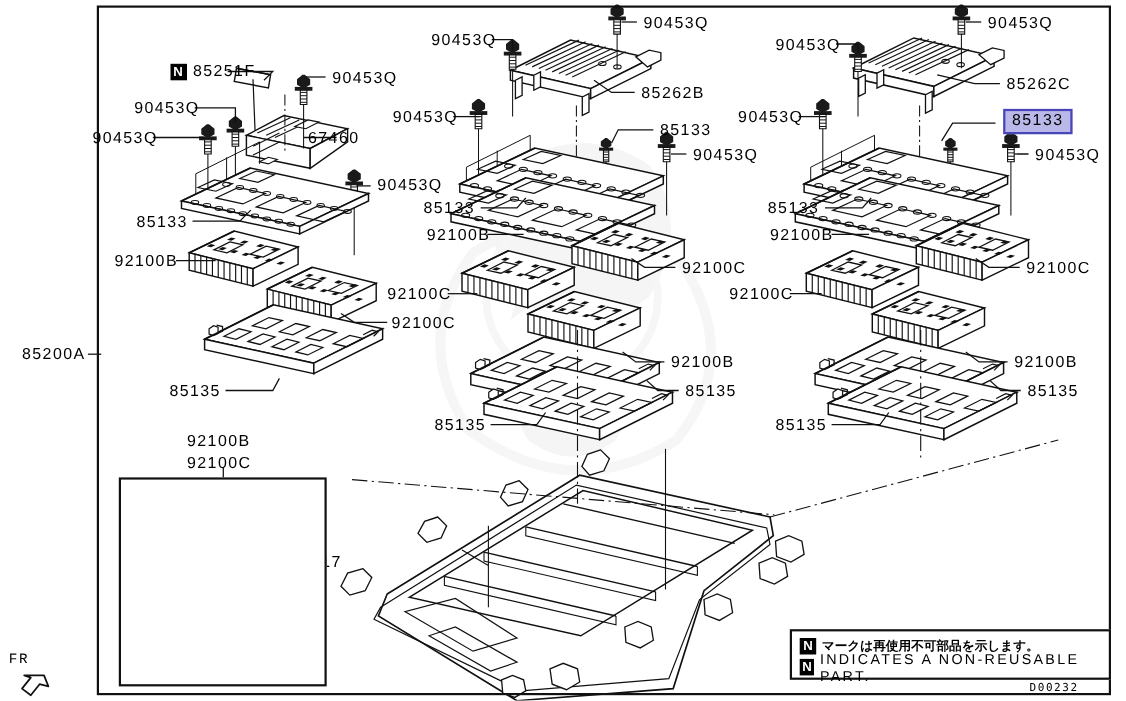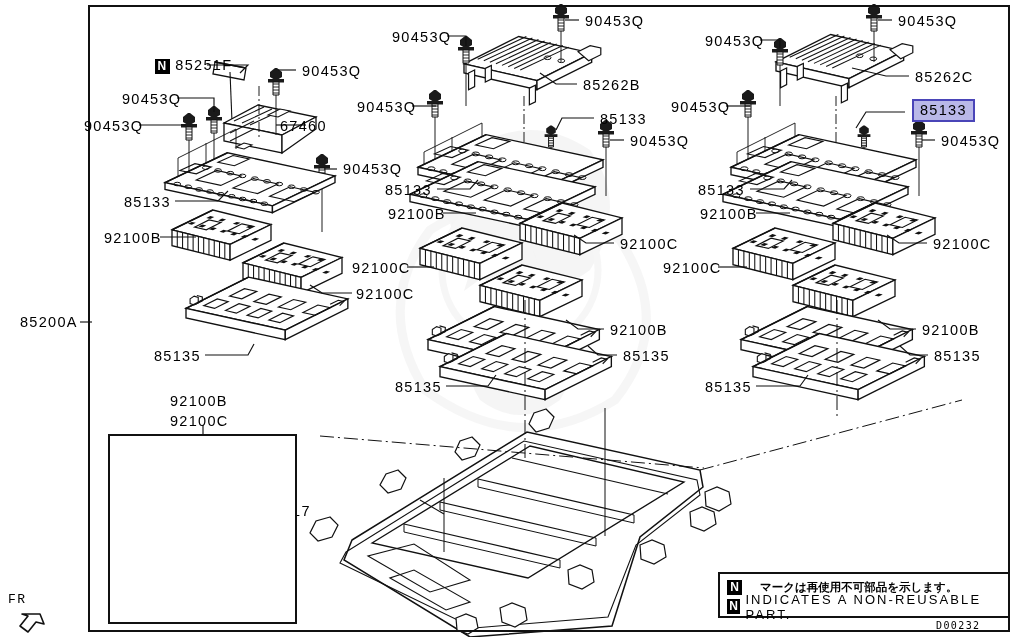--- a/index.html
+++ b/index.html
@@ -27,21 +27,21 @@
   
   .nbadge{display:inline-block;background:#000;color:#fff;font-weight:bold;
           font-size:12px;line-height:14px;width:15px;height:15px;text-align:center;
           font-family:"Liberation Sans","DejaVu Sans",sans-serif;vertical-align:middle;}
 
   
   .legend{position:absolute;left:718px;top:572px;width:292px;height:46px;
           border:2px solid #111;box-sizing:border-box;background:#fff;
           padding:4px 6px 0 7px;}
   .legend .row{display:flex;align-items:center;height:19px;}
-  .legend .jp{font-size:11.5px;letter-spacing:0px;margin-left:18px;
+  .legend .jp{font-size:11.5px;letter-spacing:0px;margin-left:5px;
               font-family:Liberation Mono, monospace;font-weight:bold;}
   .legend .en{font-size:13px;letter-spacing:2.1px;margin-left:5px;}
 
   .drawno{position:absolute;left:936px;top:620px;font-size:10px;letter-spacing:1.4px;
           font-family:"DejaVu Sans Mono",monospace;}
 
   
   .inset{position:absolute;left:108px;top:434px;width:189px;height:190px;
          border:2px solid #111;box-sizing:border-box;background:#fff;}
 

